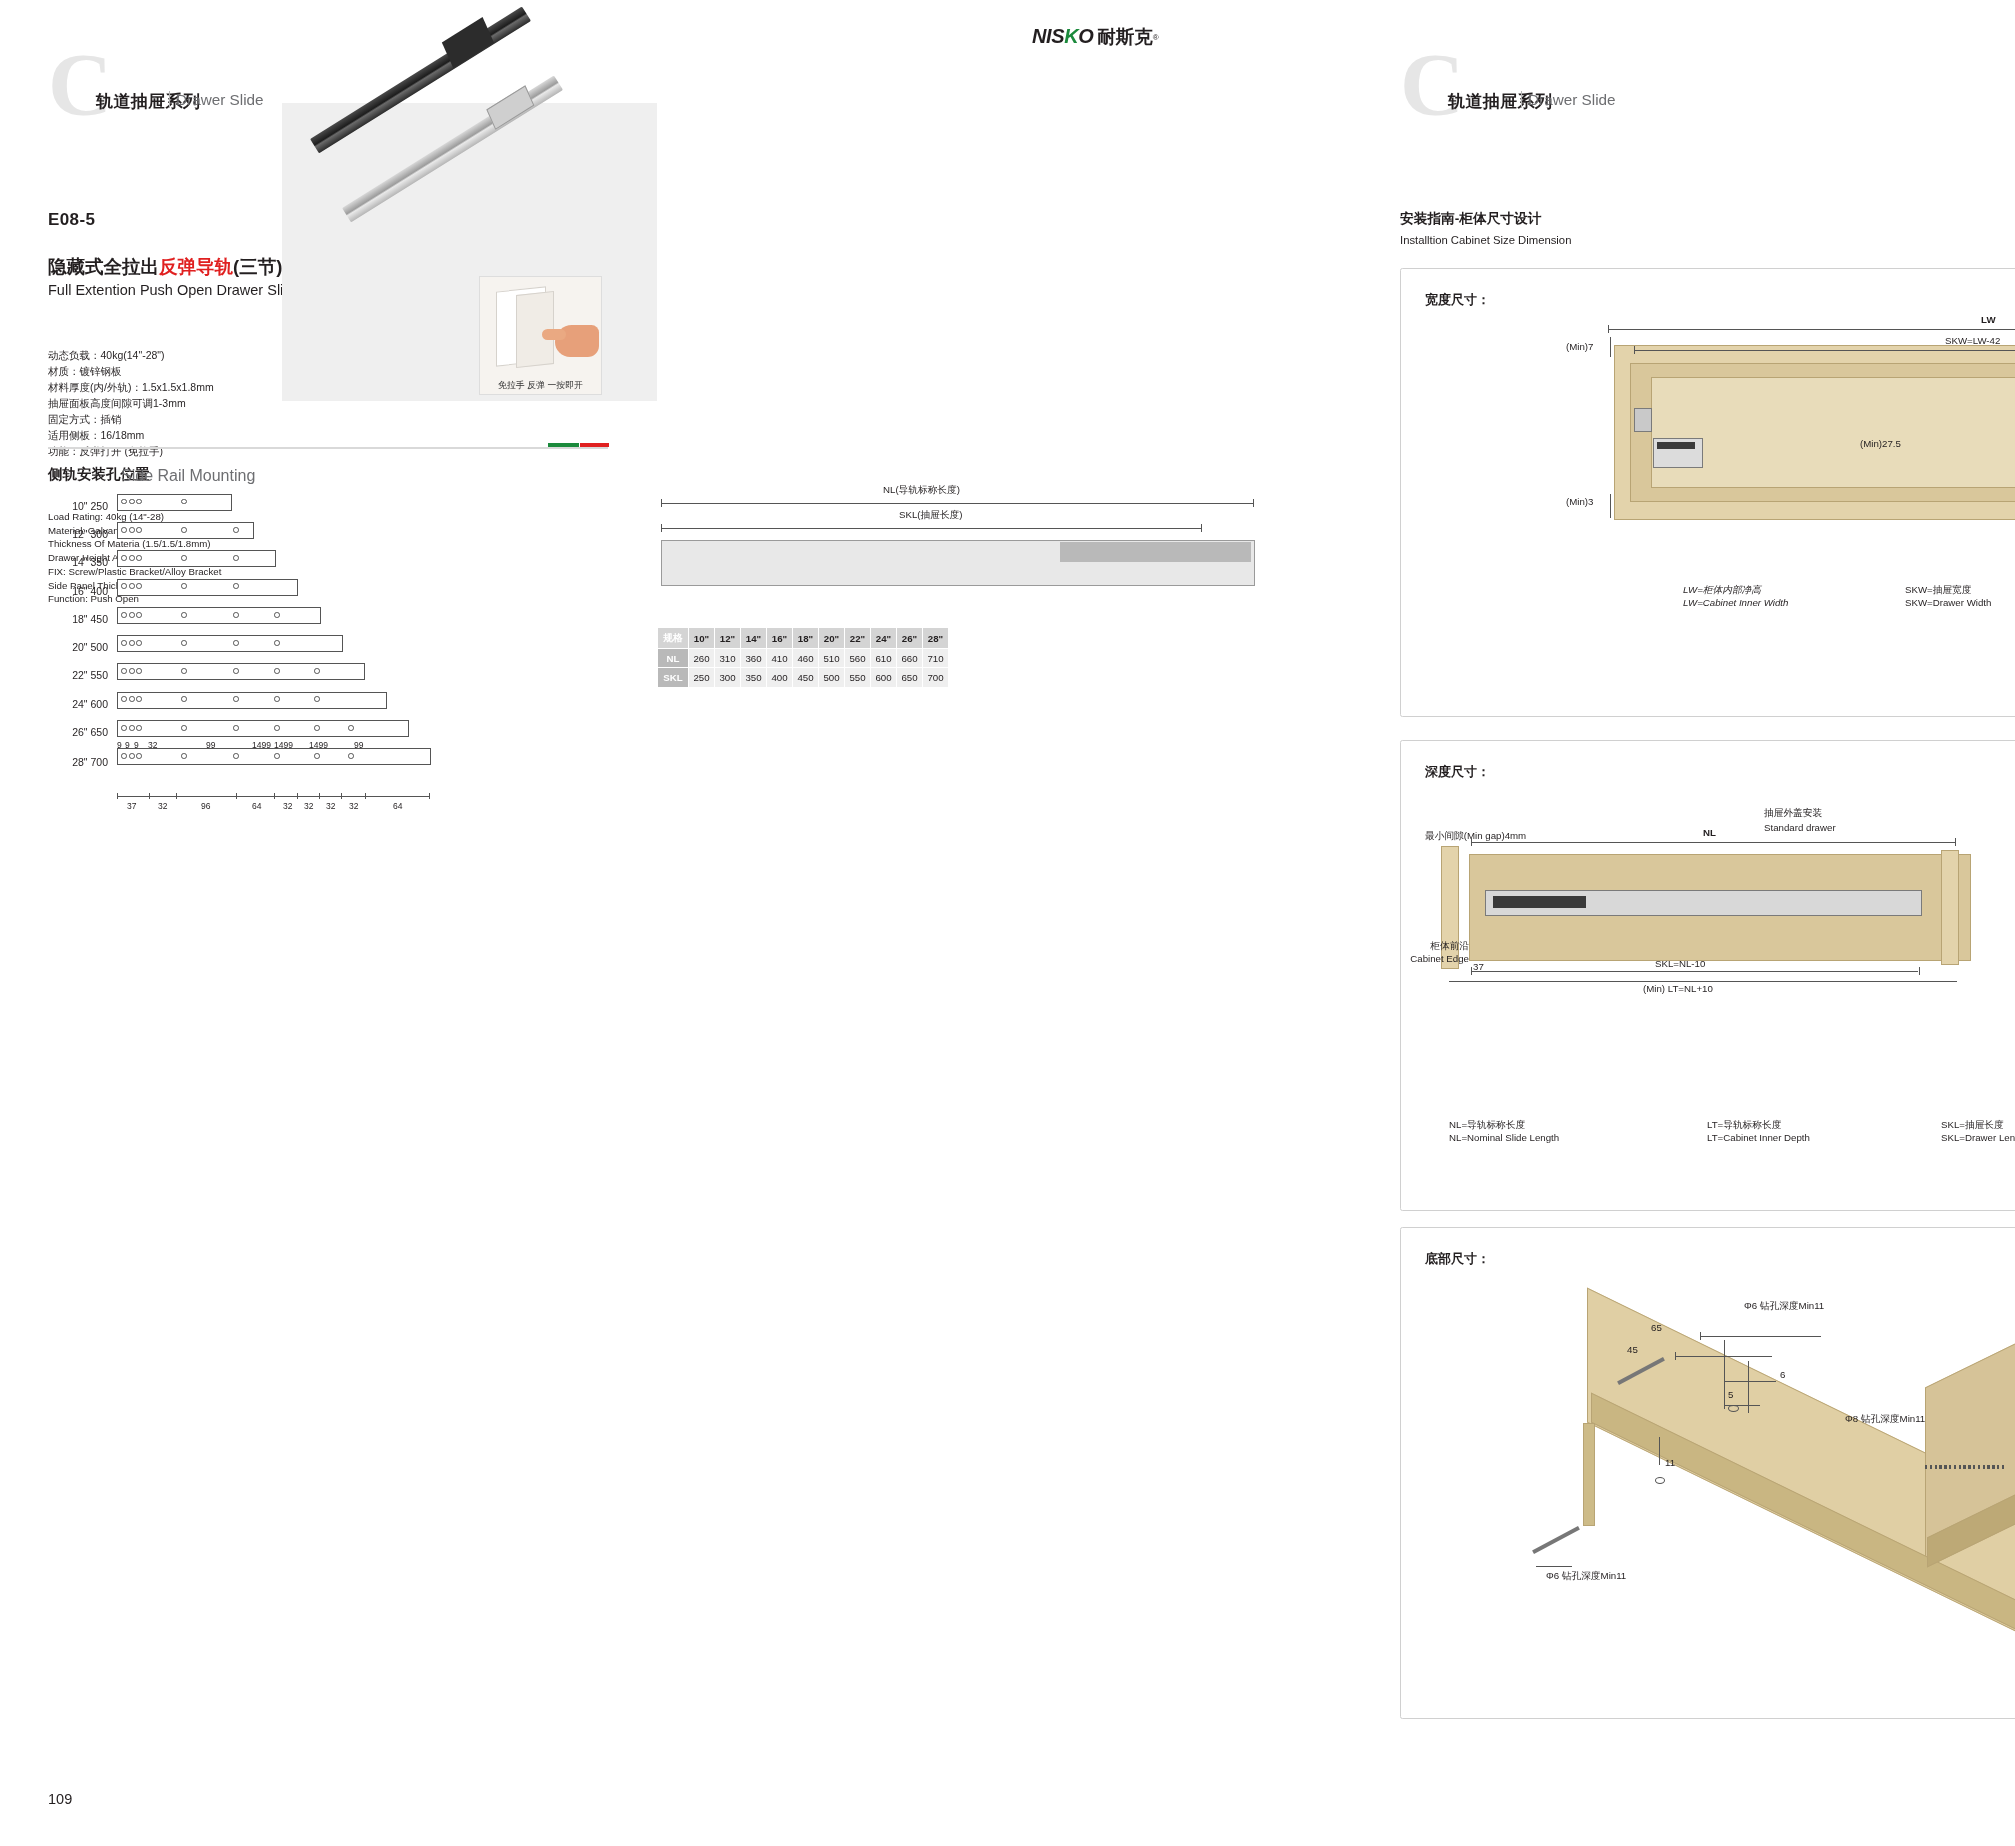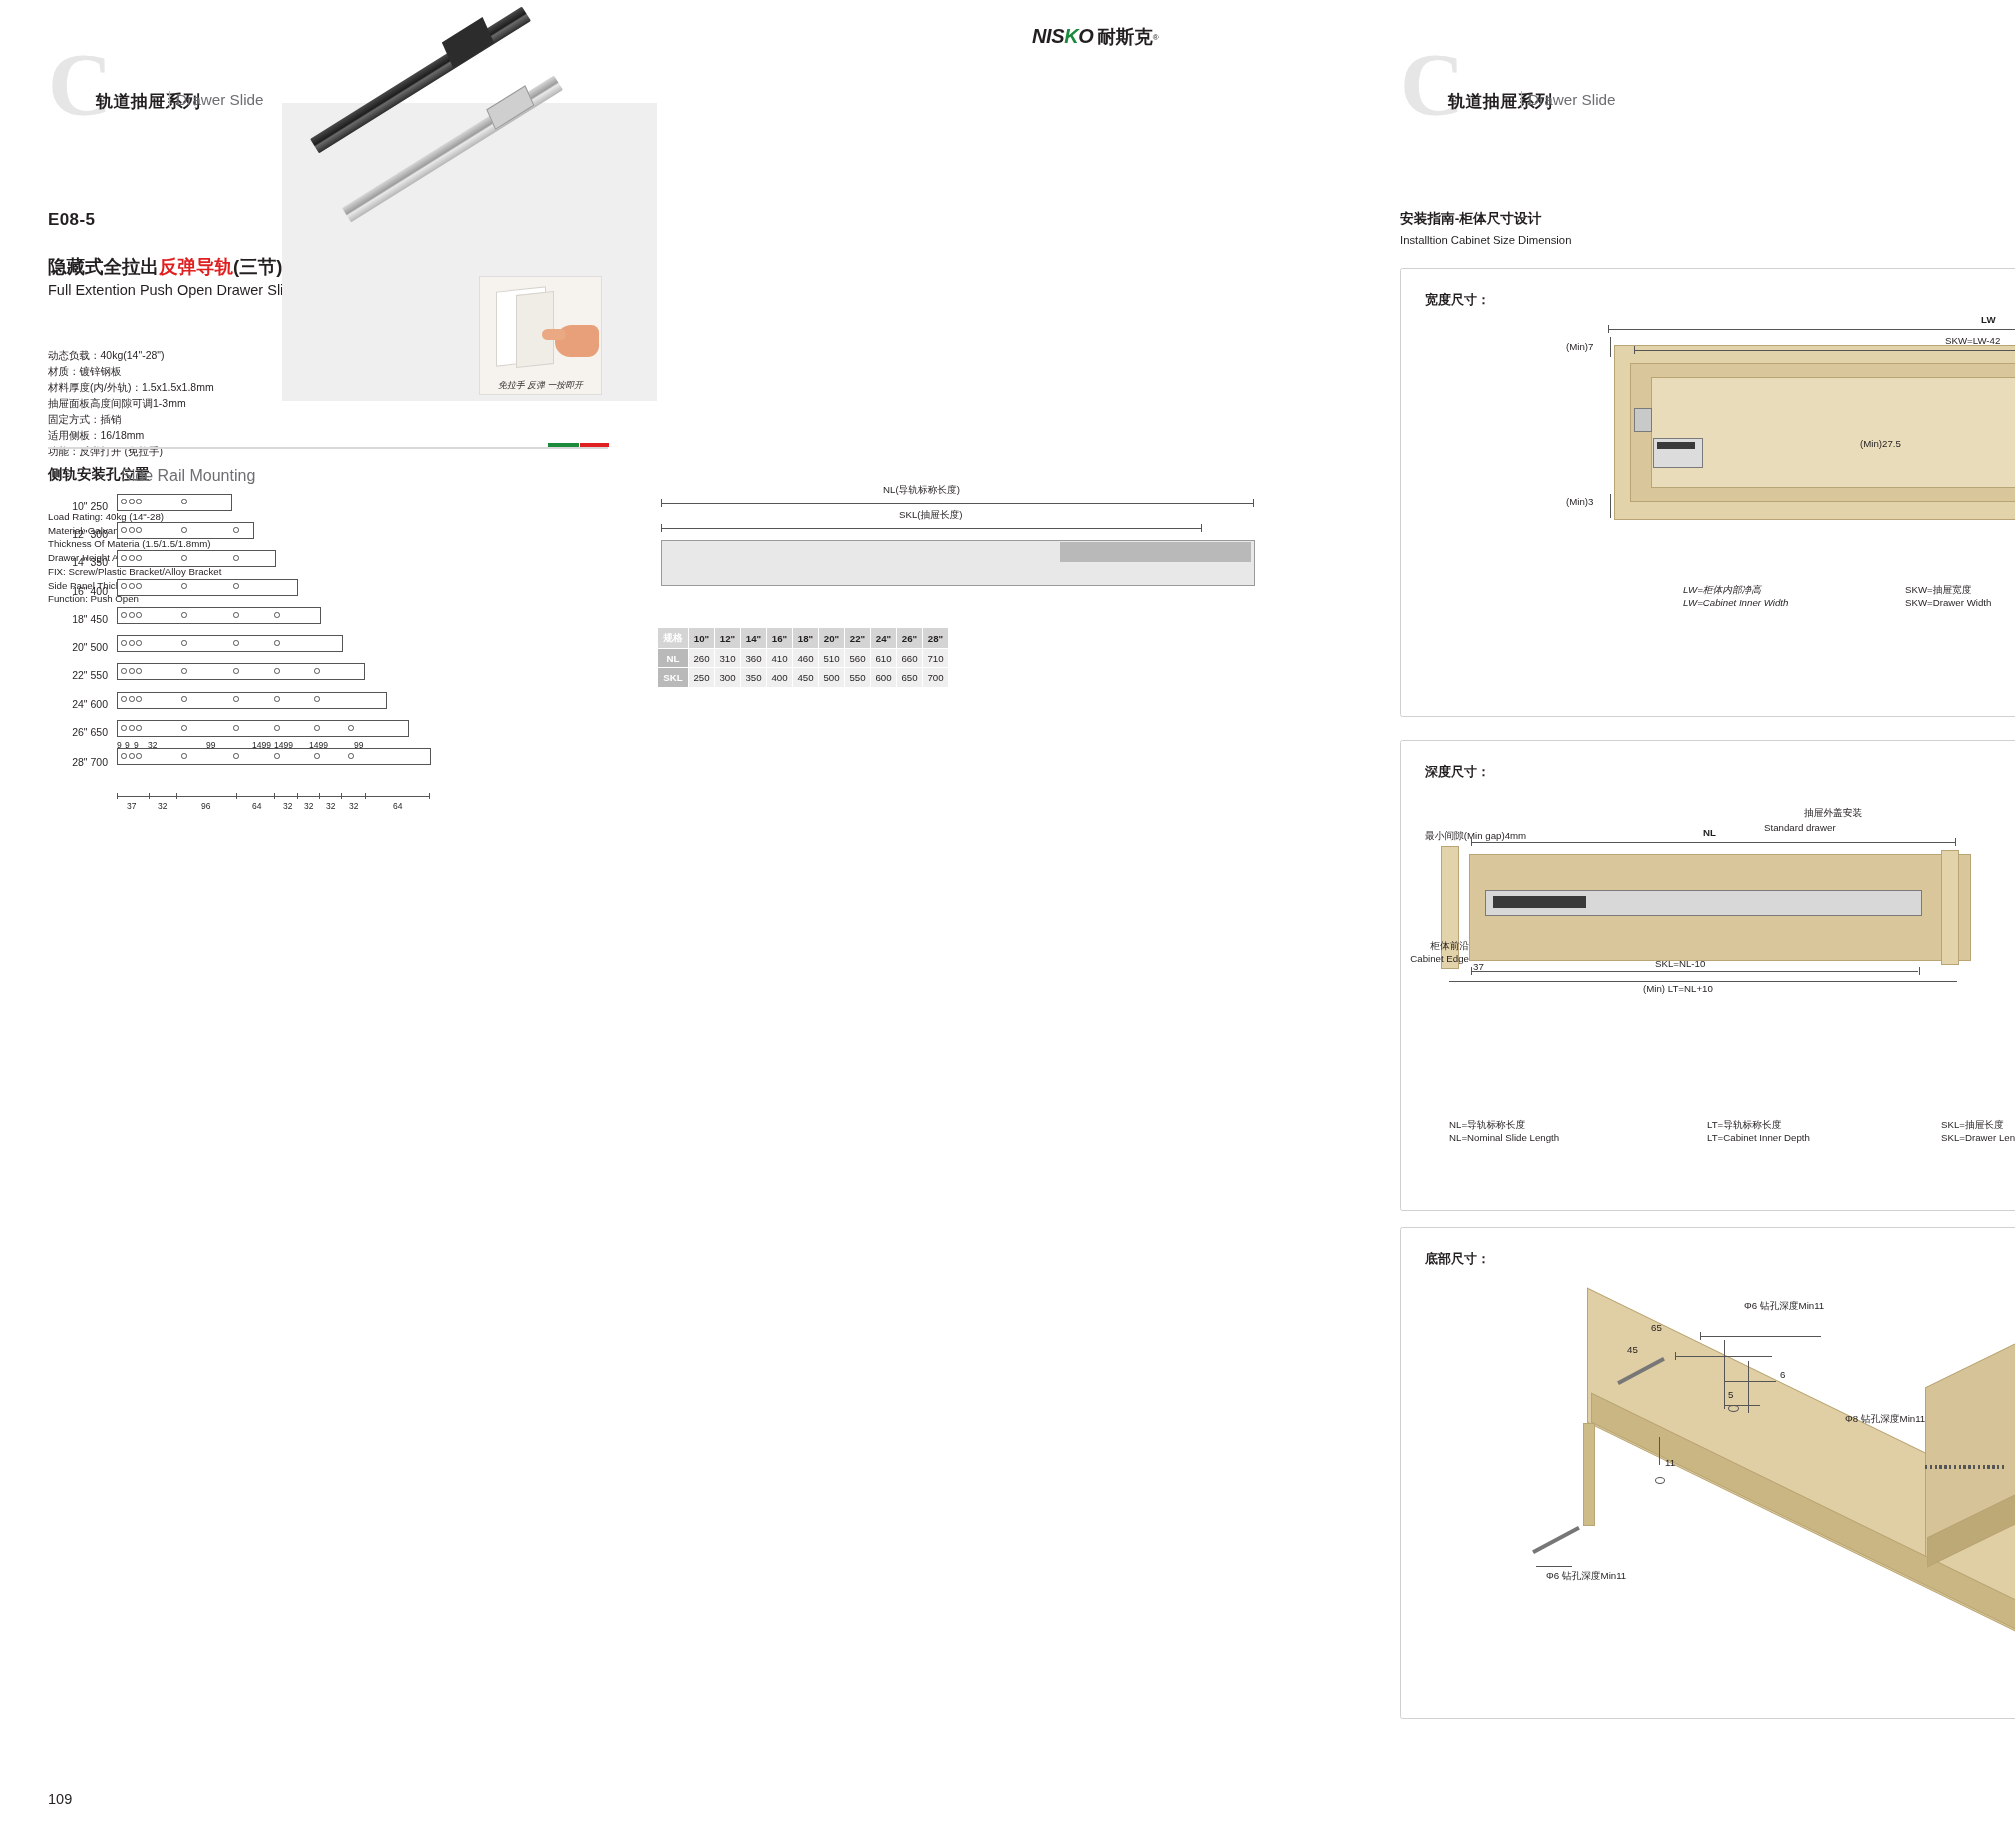--- a/index.html
+++ b/index.html
@@ -22,21 +22,21 @@
 
   
   .code{position:absolute;left:48px;top:210px;font-size:17px;font-weight:bold;letter-spacing:0.4px;}
   .title-cn{position:absolute;left:48px;top:254px;font-size:18.5px;font-weight:bold;}
   .title-cn .red{color:#e02020;}
   .title-en{position:absolute;left:48px;top:282px;font-size:14.5px;color:#231f20;}
 
   .spec-cn{position:absolute;left:48px;top:347px;font-size:10.5px;line-height:16px;color:#231f20;}
   .spec-en{position:absolute;left:48px;top:510px;font-size:9.7px;line-height:13.7px;color:#231f20;}
 
-  .photo{position:absolute;left:282px;top:103px;width:375px;height:298px;background:#efefef;font-style:italic;}
+  .photo{position:absolute;left:282px;top:103px;width:375px;height:298px;background:#efefef;}
   .slide-body{position:absolute;width:250px;height:17px;background:linear-gradient(180deg,#d8d8d8 0%,#9c9c9c 45%,#e9e9e9 55%,#b5b5b5 100%);border-radius:1.6px;}
   .slide-dark{background:linear-gradient(180deg,#4a4a4a 0%,#1d1d1d 45%,#6a6a6a 55%,#2b2b2b 100%);}
   .photo .inset{position:absolute;left:197px;top:173px;width:121px;height:117px;background:#f6f3ef;border:0.8px solid #ddd;overflow:hidden;}
   .inset .panel{position:absolute;left:16px;top:12px;width:48px;height:73px;background:#ffffff;border:0.8px solid #d6d2cc;transform:skewY(-6deg);}
   .inset .panel2{position:absolute;left:36px;top:16px;width:36px;height:71px;background:#f0ece6;border:0.8px solid #d6d2cc;transform:skewY(-6deg);}
   .inset .hand{position:absolute;left:75px;top:48px;width:44px;height:32px;background:#e7a07a;border-radius:18px 8px 12px 16px;}
   .inset .finger{position:absolute;left:62px;top:52px;width:24px;height:10.5px;background:#eaa982;border-radius:5.6px;}
   .inset .cap{position:absolute;left:0;bottom:2.4px;width:100%;text-align:center;font-size:8.9px;color:#333;}
 
   .sec2-cn{position:absolute;left:48px;top:465px;font-size:14.5px;font-weight:bold;}
@@ -475,21 +475,21 @@
     <div class="note" style="left:504px;top:314px;">
       <div>SKW=抽屉宽度</div>
         <div>SKW=Drawer  Width</div>
     </div>
 
   </div>
 
   <div class="panelbox" style="left:48px;top:740px;width:1253px;height:469px;">
     <div class="ptitle" style="left:24px;top:22px;">深度尺寸：</div>
 
-    <div class="t" style="left:363px;top:66px;margin-left:40px;">抽屉外盖安装</div>
+    <div class="t" style="left:363px;top:66px;">抽屉外盖安装</div>
     <div class="t" style="left:363px;top:81px;">Standard drawer</div>
 
     <div class="t" style="left:24px;top:89px;">最小间隙(Min gap)4mm</div>
 
     <div style="position:absolute;left:40px;top:105px;width:556px;height:137px;">
       <div class="wood" style="left:0;top:0;width:16px;height:121px;"></div>
       <div class="wood2" style="left:28px;top:8px;width:500px;height:105px;"></div>
       <div class="metal" style="left:44px;top:44px;width:435px;height:24px;background:#d8d8d8;"></div>
       <div class="dark" style="left:52px;top:50px;width:93px;height:12px;"></div>
       <div class="hole" style="left:60px;top:53px;"></div>

